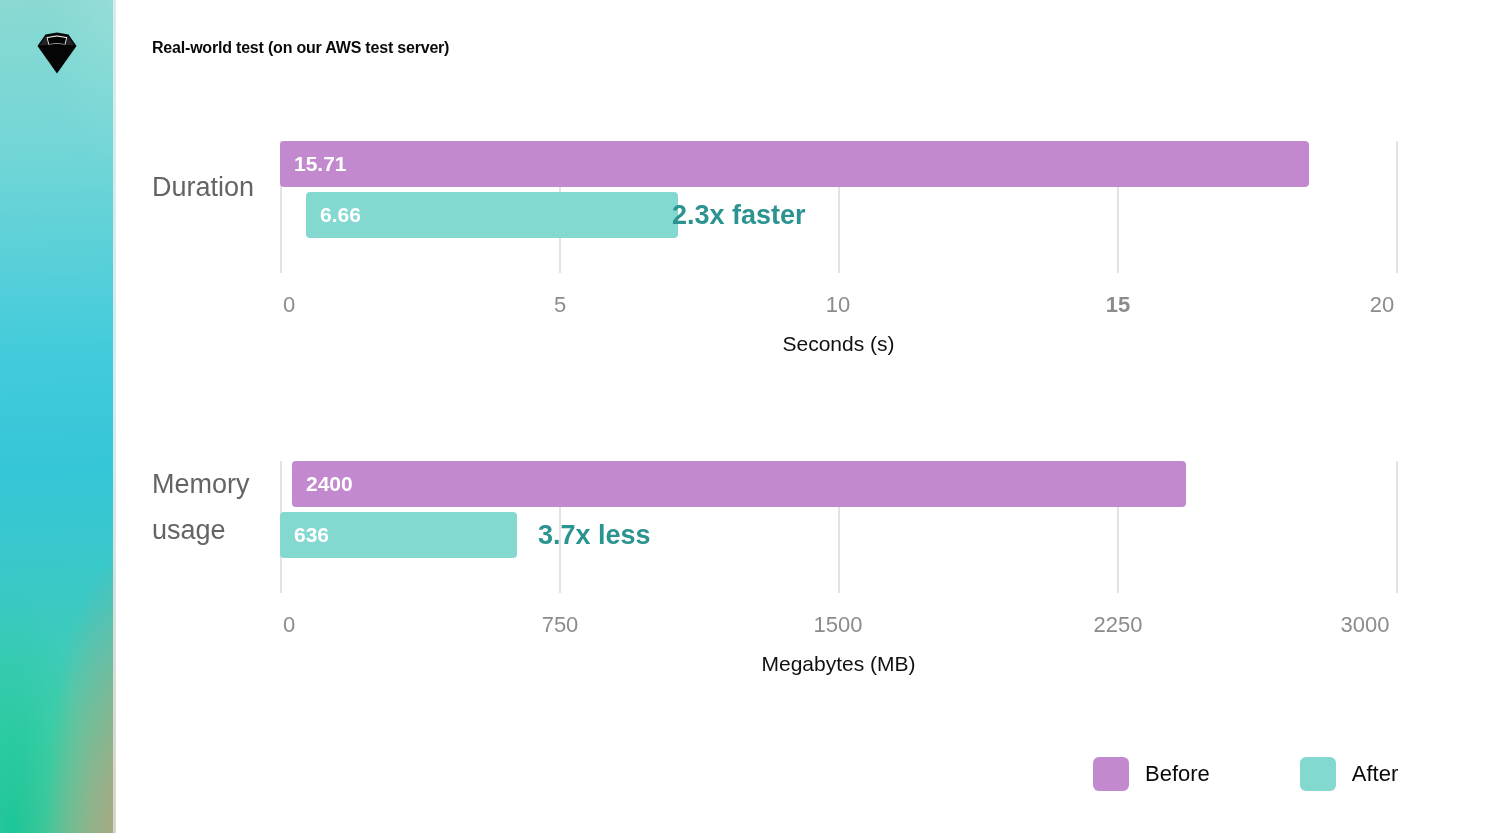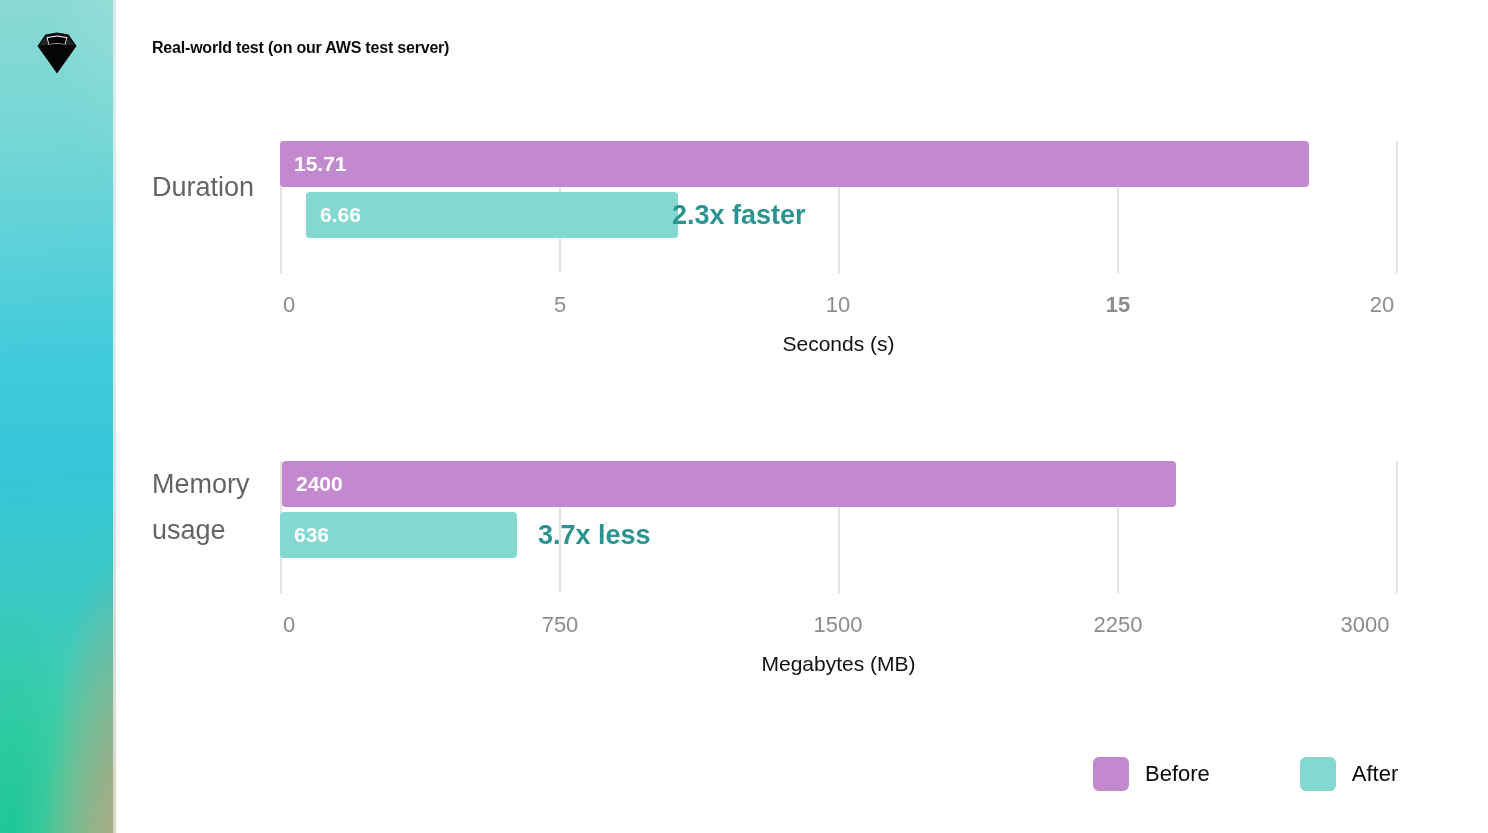--- a/index.html
+++ b/index.html
@@ -195,21 +195,21 @@
     <div class="cat-label" style="top:15px;">Memory</div>
     <div class="cat-label" style="top:61px;">usage</div>
 
     <div class="plot">
       <div class="gridline" style="left:0px;"></div>
       <div class="gridline" style="left:279px;"></div>
       <div class="gridline" style="left:558px;"></div>
       <div class="gridline" style="left:837px;"></div>
       <div class="gridline" style="left:1116px;"></div>
 
-      <div class="bar before" style="left:2px; width:894px;">
+      <div class="bar before" style="left:12px; width:894px;">
         <span class="bar-value">2400</span>
       </div>
 
       <div class="bar after" style="left:0px; width:237px;">
         <span class="bar-value">636</span>
       </div>
 
       <div class="delta" style="left:258px;">3.7x less</div>
 
       <div class="tick" style="left:9px;">0</div>

